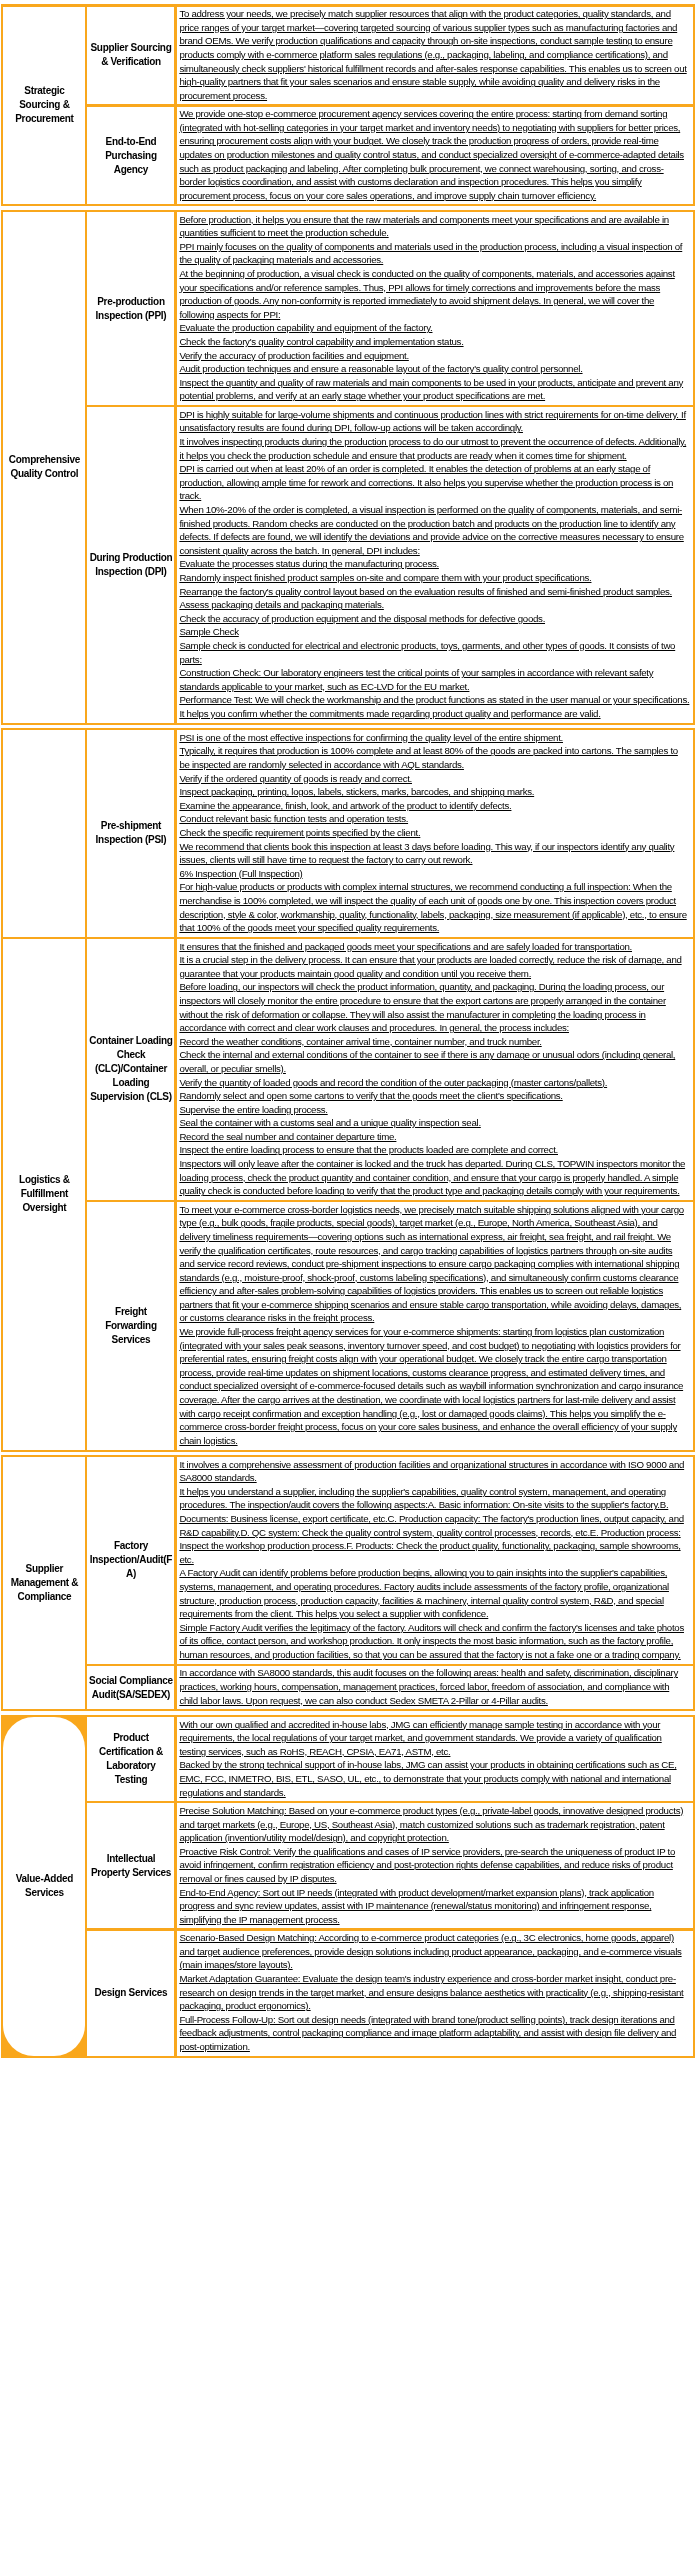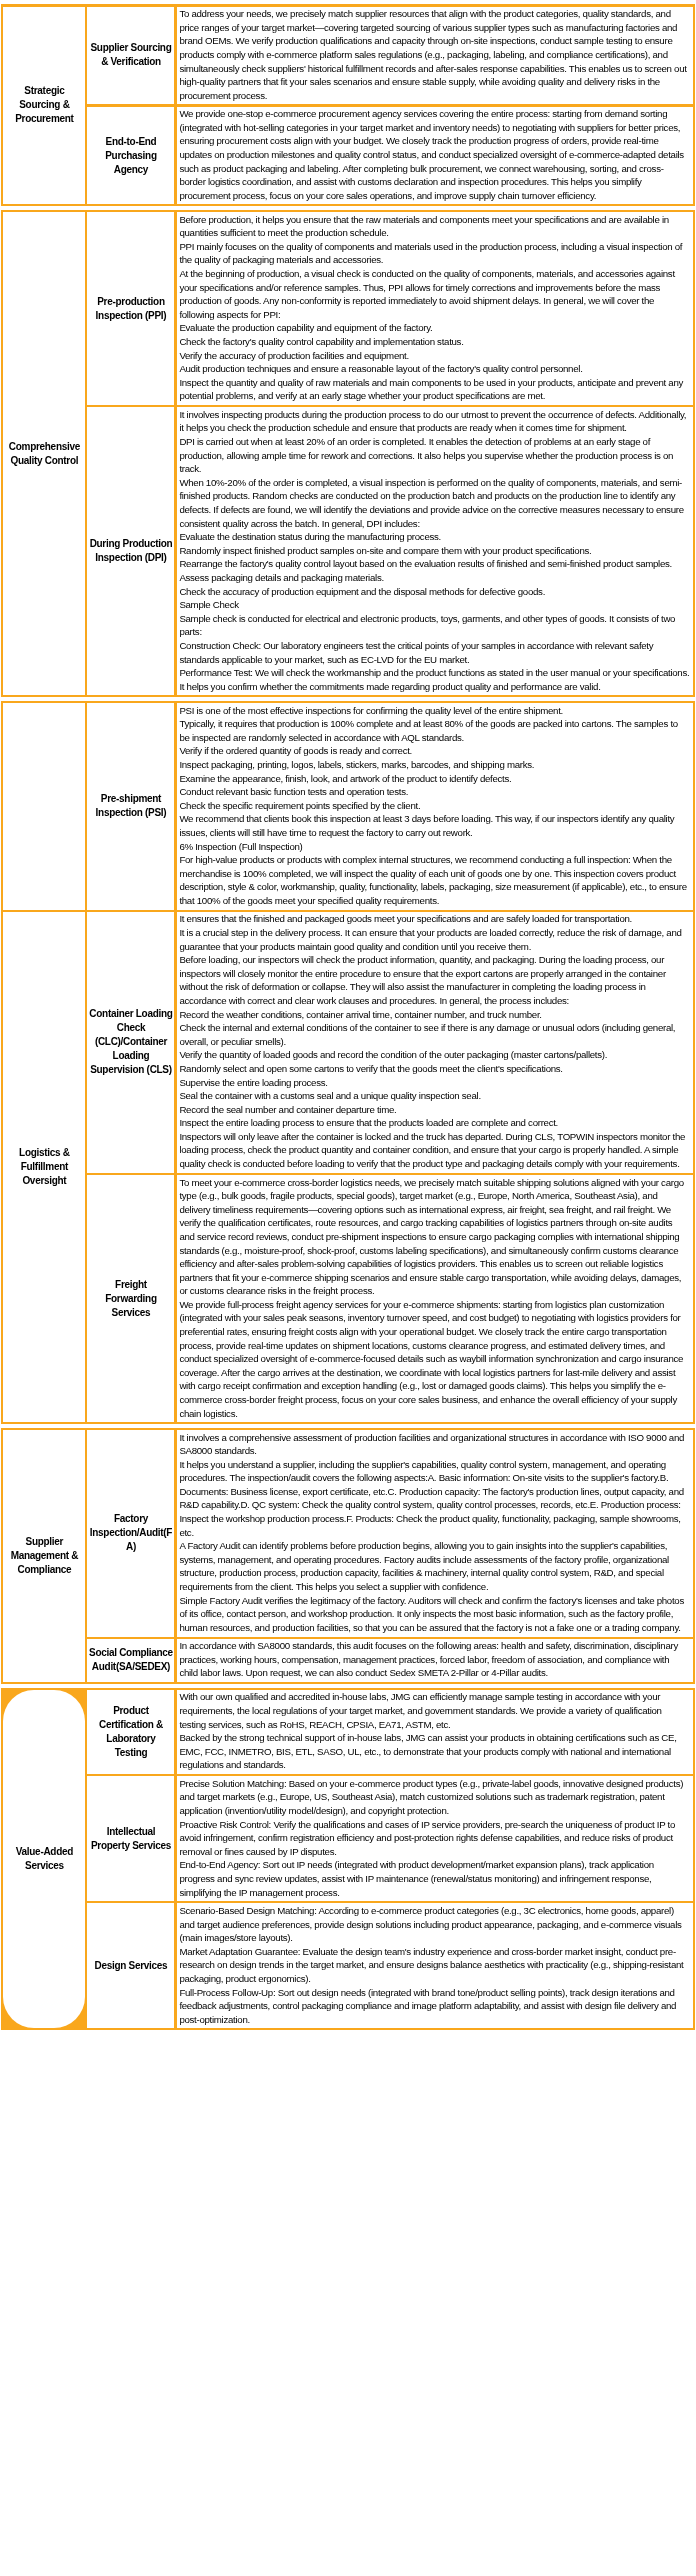--- a/index.html
+++ b/index.html
@@ -47,21 +47,21 @@
     letter-spacing: -0.3px;
     padding: 0.7px 2.8px 2.1px 2.8px;
     box-sizing: border-box;
   }
   .desc .line { min-height: 13.6px; }
   
   .r1 { grid-row: 1; } .r2 { grid-row: 2; } .r3 { grid-row: 3; }
   .span2 { grid-row: 1 / span 2; }
   .span3 { grid-row: 1 / span 3; border-radius: 31px; }
   .span2from2 { grid-row: 2 / span 2; }
-  .c1 { grid-column: 1; } .c2 { grid-column: 2; } .c3 { grid-column: 3; }
+  .c1 { grid-column: 1; } .c2 { grid-column: 2; } .c3 { grid-column: 3; text-decoration: underline; }
 </style>
 </head>
 <body>
 
 <div class="page">
 
   <section class="block">
     <div class="cell cat c1 span2">
       <span>Strategic Sourcing &amp; Procurement</span>
     </div>
@@ -93,24 +93,25 @@
         <div class="line">Evaluate the production capability and equipment of the factory.</div>
         <div class="line">Check the factory's quality control capability and implementation status.</div>
         <div class="line">Verify the accuracy of production facilities and equipment.</div>
         <div class="line">Audit production techniques and ensure a reasonable layout of the factory's quality control personnel.</div>
         <div class="line">Inspect the quantity and quality of raw materials and main components to be used in your products, anticipate and prevent any potential problems, and verify at an early stage whether your product specifications are met.</div>
       </div>
     <div class="cell svc c2 r2">
       <span>During Production Inspection (DPI)</span>
     </div>
     <div class="cell desc c3 r2">
+        <div class="line">DPI is highly suitable for large-volume shipments and continuous production lines with strict requirements for on-time delivery. If unsatisfactory results are found during DPI, follow-up actions will be taken accordingly.</div>
         <div class="line">It involves inspecting products during the production process to do our utmost to prevent the occurrence of defects. Additionally, it helps you check the production schedule and ensure that products are ready when it comes time for shipment.</div>
         <div class="line">DPI is carried out when at least 20% of an order is completed. It enables the detection of problems at an early stage of production, allowing ample time for rework and corrections. It also helps you supervise whether the production process is on track.</div>
         <div class="line">When 10%-20% of the order is completed, a visual inspection is performed on the quality of components, materials, and semi-finished products. Random checks are conducted on the production batch and products on the production line to identify any defects. If defects are found, we will identify the deviations and provide advice on the corrective measures necessary to ensure consistent quality across the batch. In general, DPI includes:</div>
-        <div class="line">Evaluate the destination status during the manufacturing process.</div>
+        <div class="line">Evaluate the processes status during the manufacturing process.</div>
         <div class="line">Randomly inspect finished product samples on-site and compare them with your product specifications.</div>
         <div class="line">Rearrange the factory's quality control layout based on the evaluation results of finished and semi-finished product samples.</div>
         <div class="line">Assess packaging details and packaging materials.</div>
         <div class="line">Check the accuracy of production equipment and the disposal methods for defective goods.</div>
         <div class="line">Sample Check</div>
         <div class="line">Sample check is conducted for electrical and electronic products, toys, garments, and other types of goods. It consists of two parts:</div>
         <div class="line">Construction Check: Our laboratory engineers test the critical points of your samples in accordance with relevant safety standards applicable to your market, such as EC-LVD for the EU market.</div>
         <div class="line">Performance Test: We will check the workmanship and the product functions as stated in the user manual or your specifications.</div>
         <div class="line">It helps you confirm whether the commitments made regarding product quality and performance are valid.</div>
       </div>

